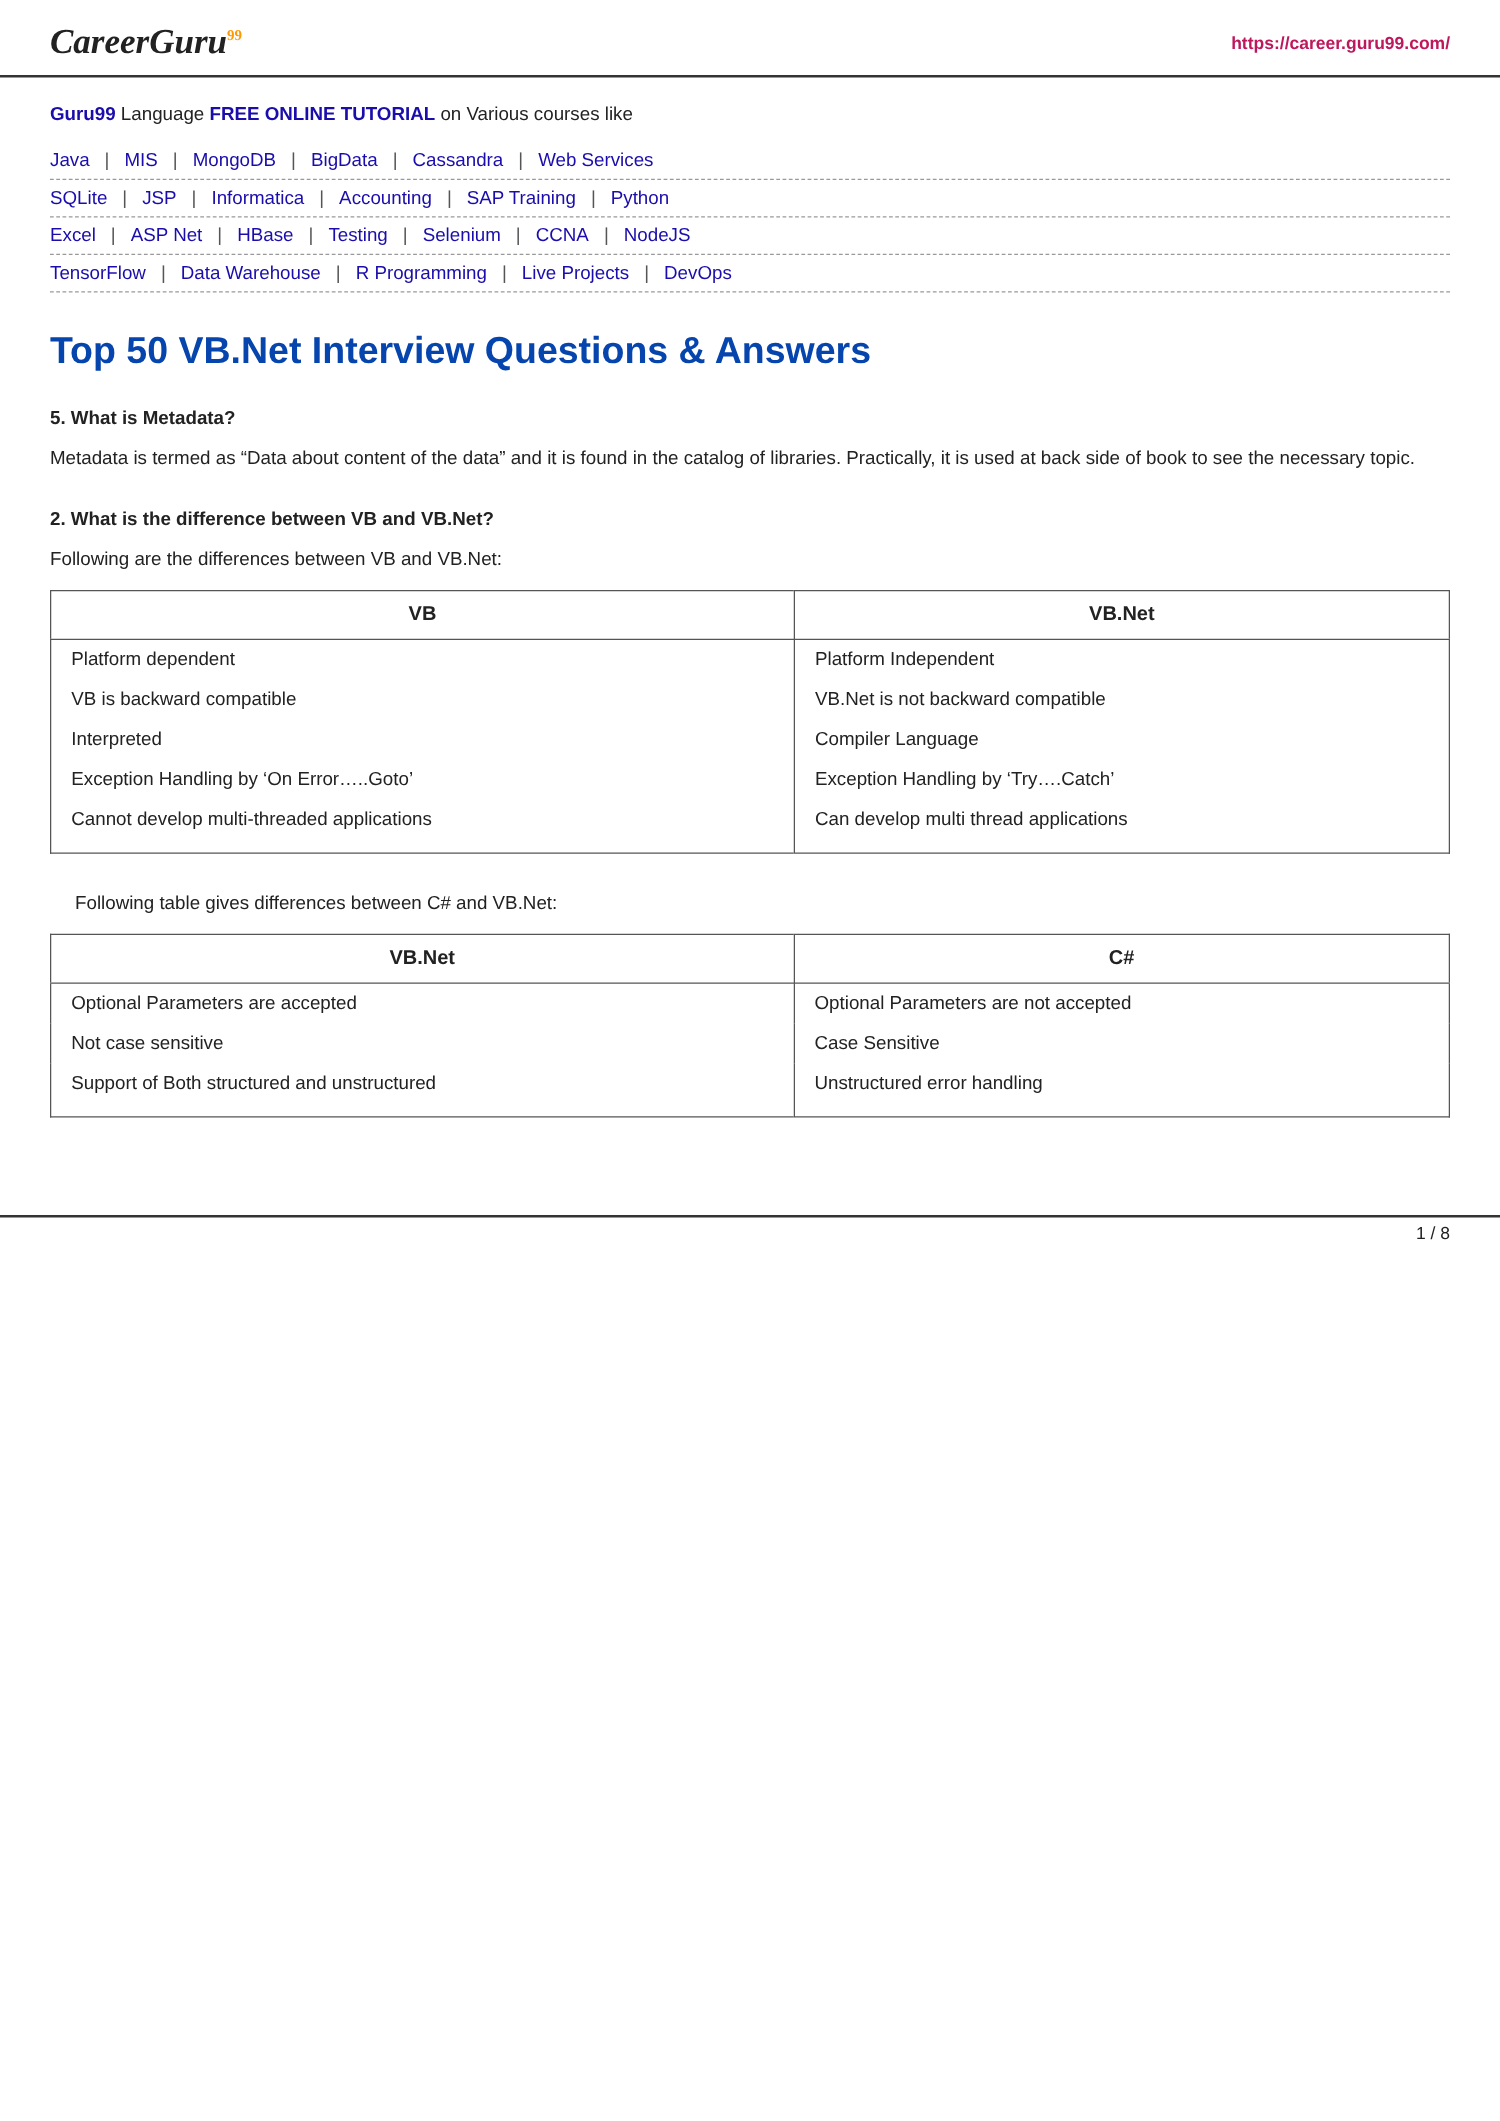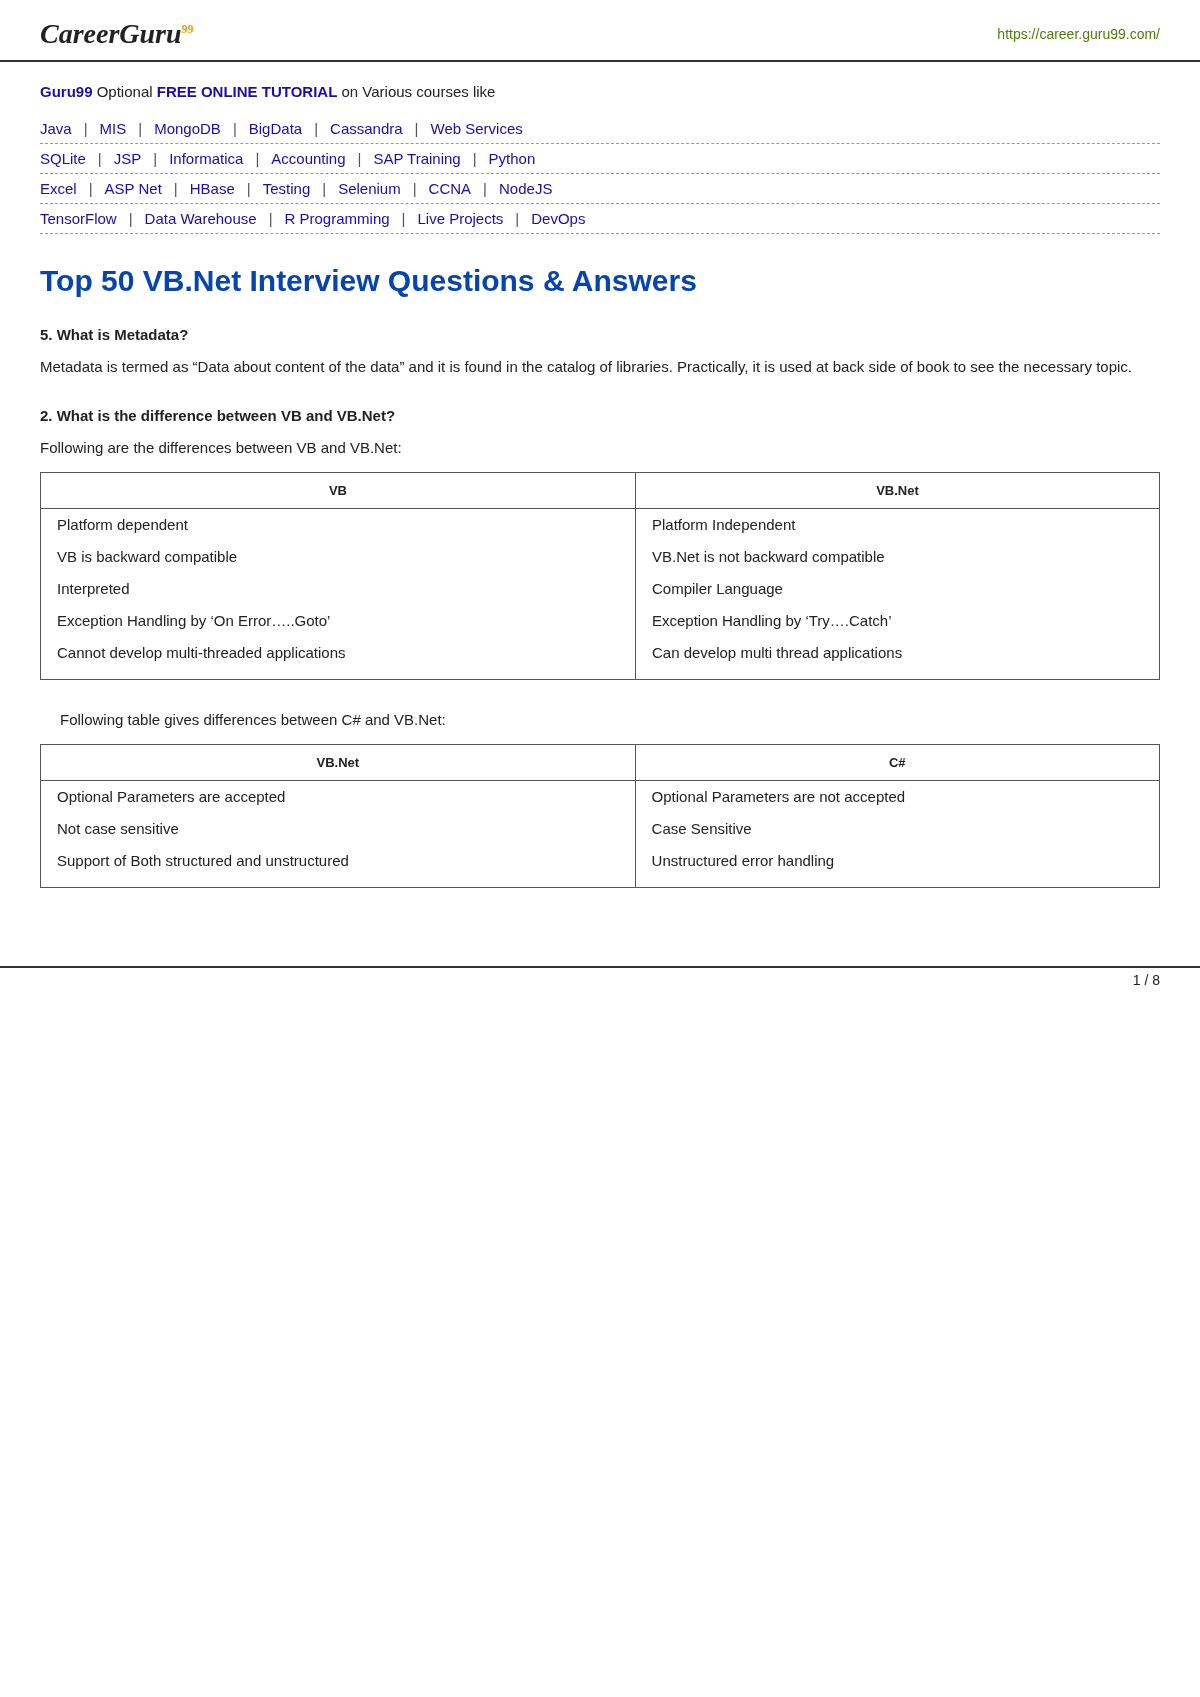--- a/index.html
+++ b/index.html
@@ -31,22 +31,22 @@
     .logo span.career { color: #222; }
     .logo span.guru { color: #222; }
     .logo sup {
       font-size: 12px;
       color: #f90;
       font-style: normal;
       vertical-align: super;
     }
     .header-url {
       font-size: 14px;
-      font-weight: normal;
-      color: #4d7c0f;
+      font-weight: bold;
+      color: #be185d;
     }
 
     
     .nav-section {
       padding: 18px 40px 0 40px;
     }
     .nav-intro {
       font-size: 15px;
       color: #222;
       margin-bottom: 10px;
@@ -107,21 +107,21 @@
 
     
     .comparison-table {
       width: 100%;
       border-collapse: collapse;
       border: 1.5px solid #555;
       margin-bottom: 18px;
     }
     .comparison-table th {
       font-weight: bold;
-      font-size: 13px;
+      font-size: 16px;
       text-align: center;
       padding: 10px 16px;
       background: #fff;
       border-bottom: 1.5px solid #555;
       border-right: 1.5px solid #555;
     }
     .comparison-table th:last-child { border-right: none; }
     .comparison-table td {
       font-size: 15px;
       padding: 4px 16px;
@@ -150,21 +150,21 @@
 
 <div class="header">
   <div class="logo">
     <span class="career">Career</span><span class="guru">Guru</span><sup>99</sup>
   </div>
   <div class="header-url">https://career.guru99.com/</div>
 </div>
 
 <div class="nav-section">
   <div class="nav-intro">
-    <a class="guru99" href="#">Guru99</a><span> Optional </span><span class="free">FREE ONLINE TUTORIAL</span><span> on Various courses like</span>
+    <a class="guru99" href="#">Guru99</a><span> Language </span><span class="free">FREE ONLINE TUTORIAL</span><span> on Various courses like</span>
   </div>
 
   <div class="nav-row">
     <a class="nav-link" href="#">Java</a>
     <span class="nav-sep">|</span>
     <a class="nav-link" href="#">MIS</a>
     <span class="nav-sep">|</span>
     <a class="nav-link" href="#">MongoDB</a>
     <span class="nav-sep">|</span>
     <a class="nav-link" href="#">BigData</a>

